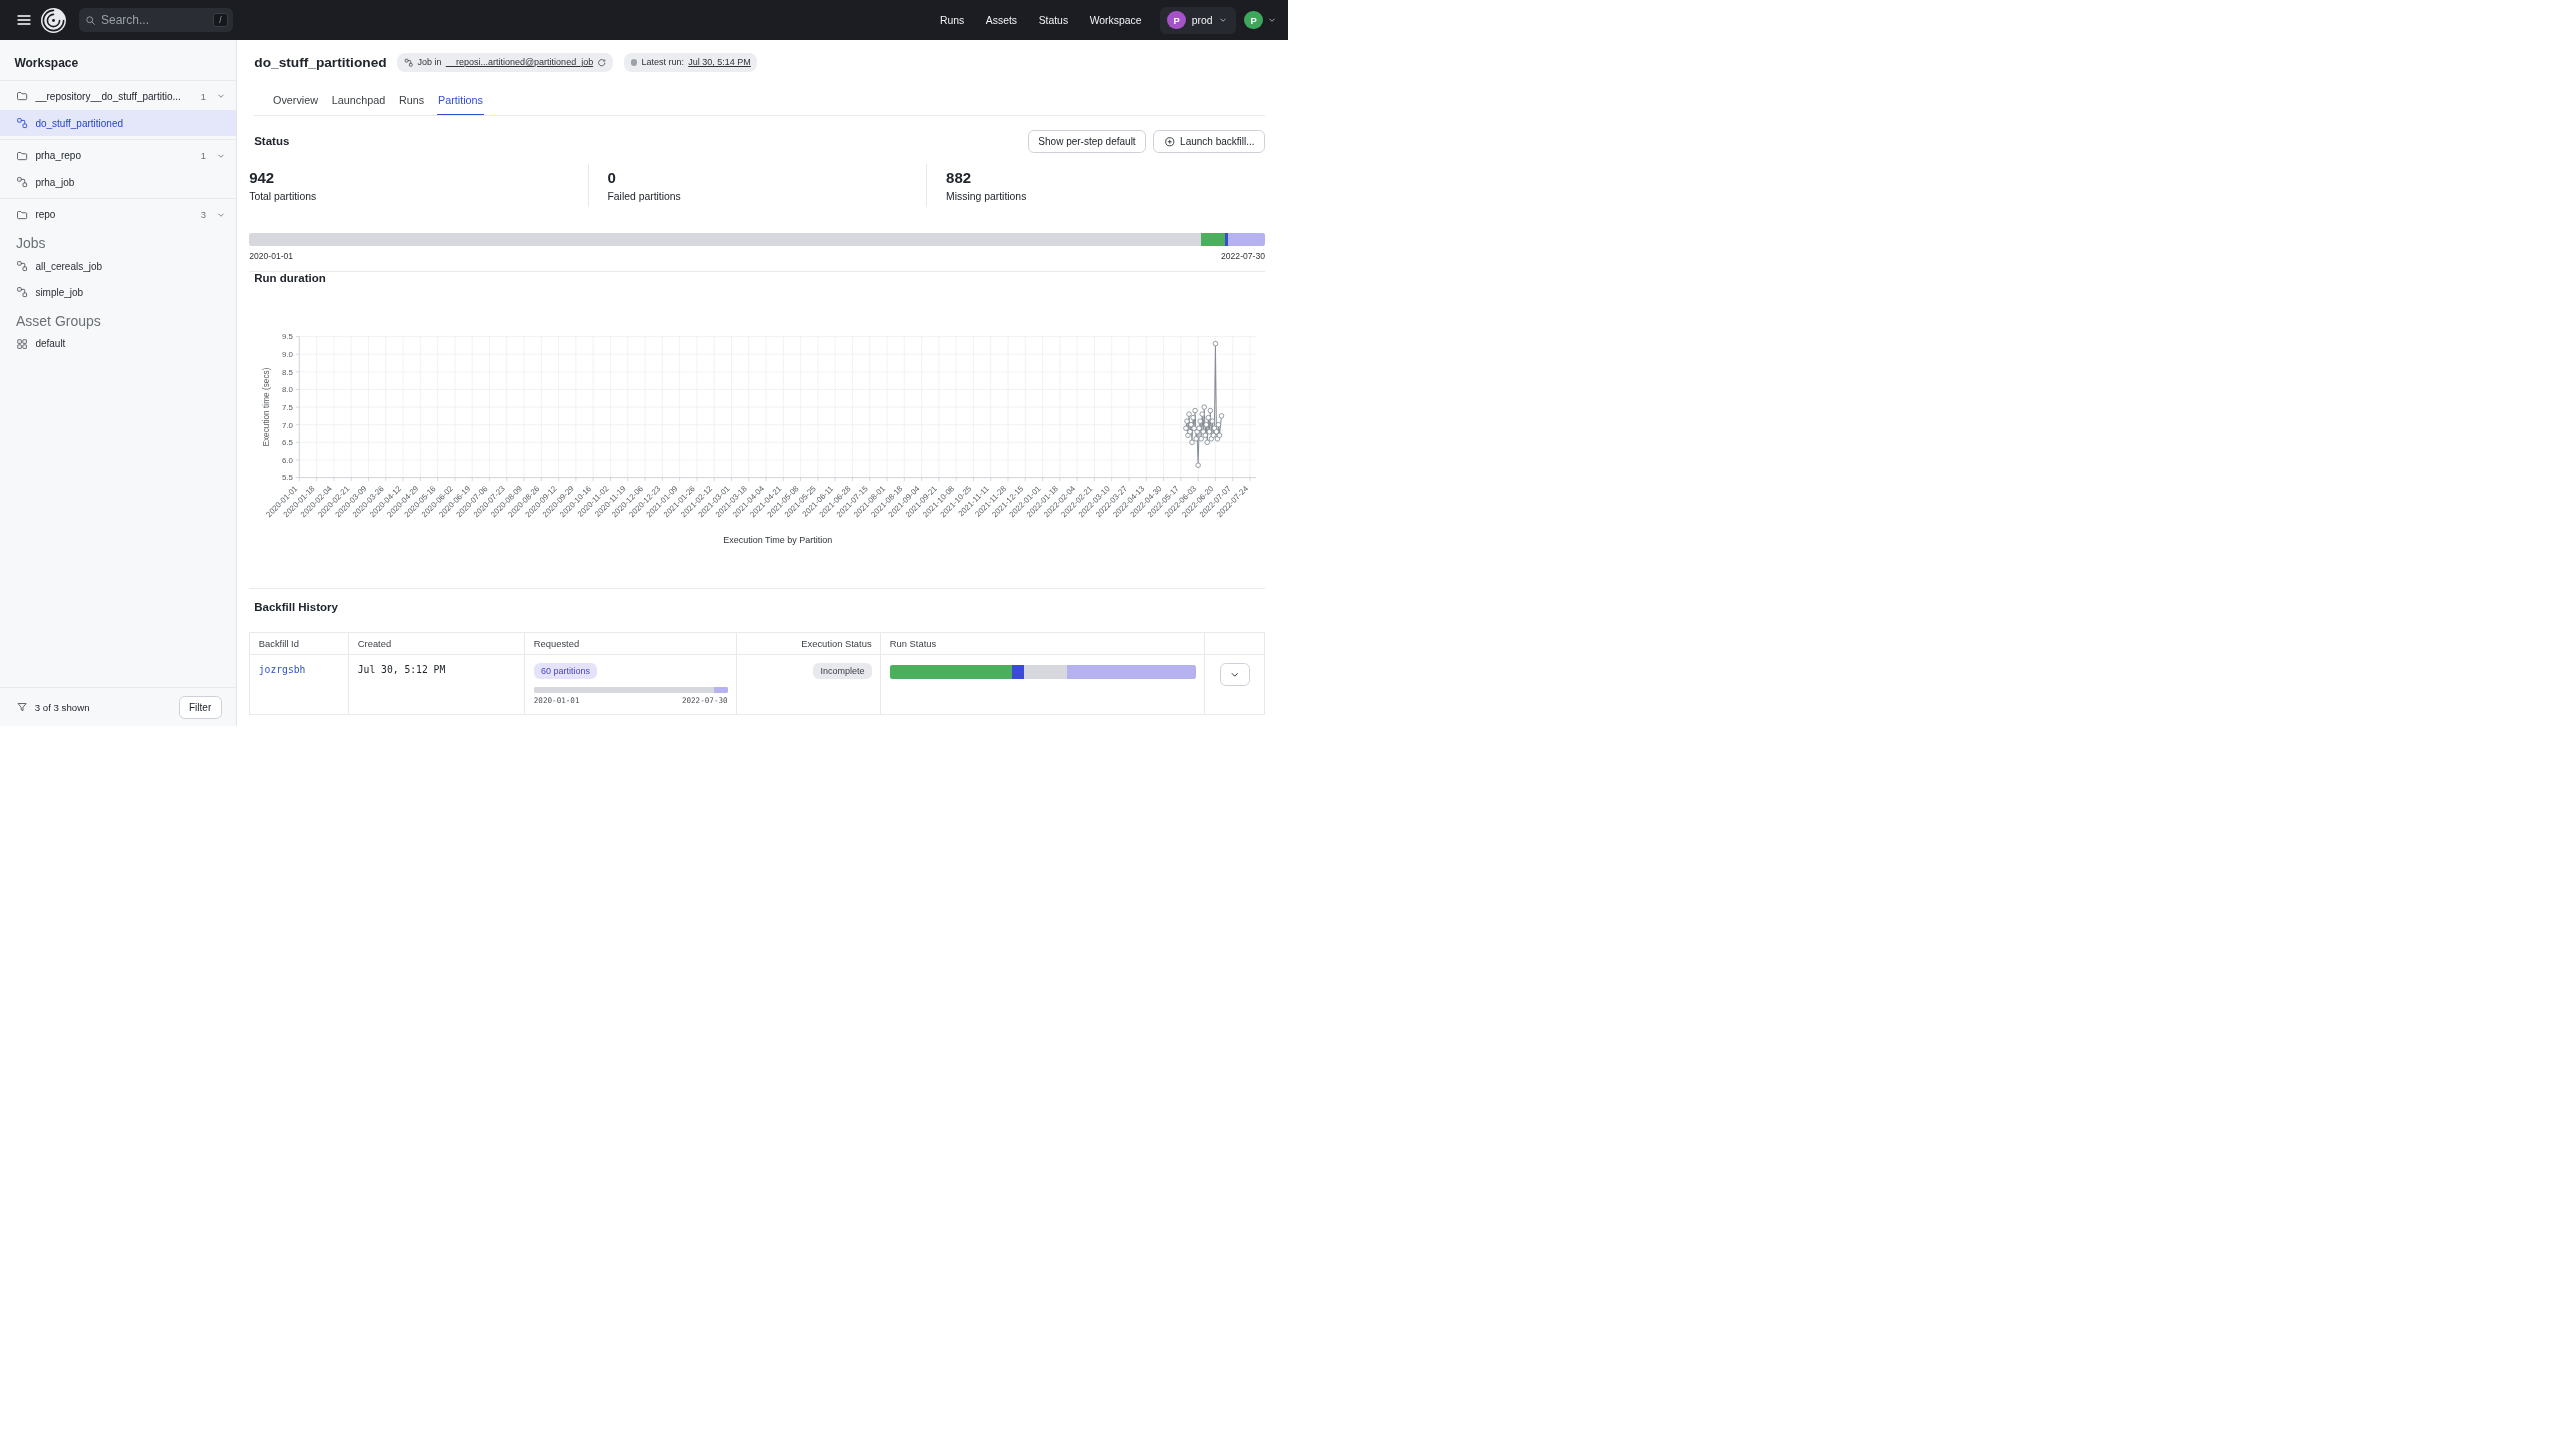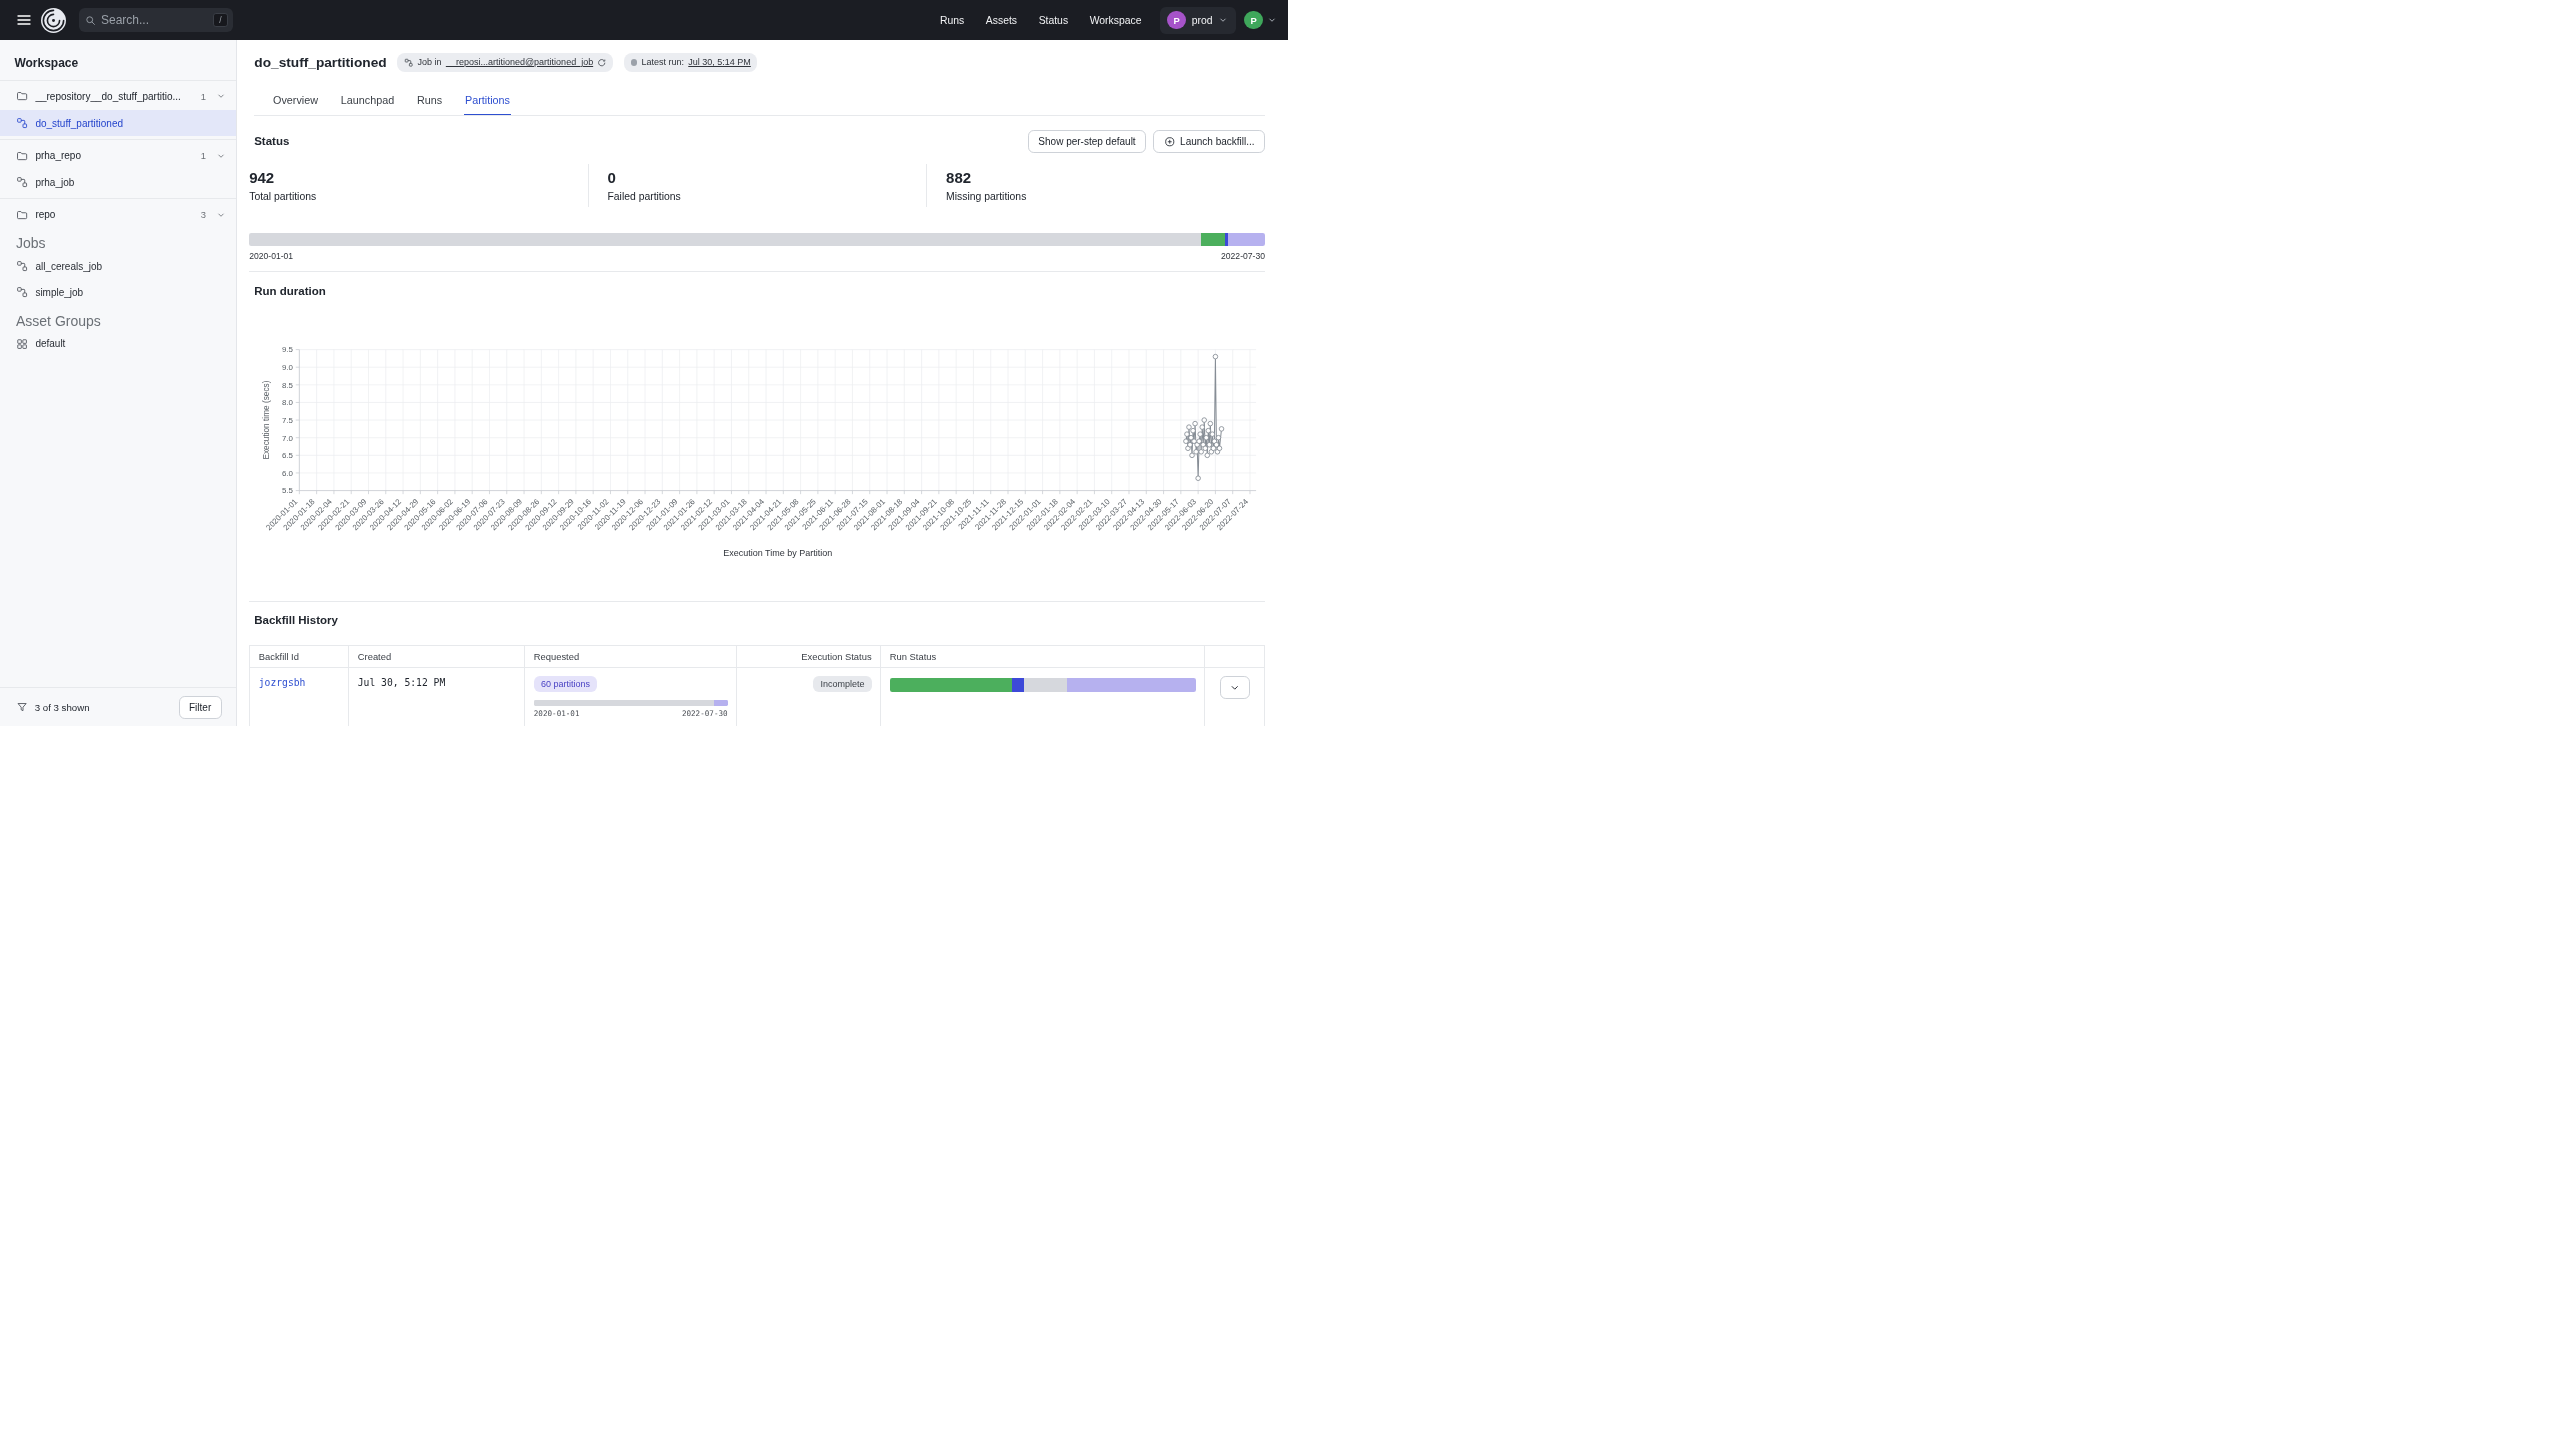--- a/index.html
+++ b/index.html
@@ -55,41 +55,41 @@
 
   
   .main { flex:1; overflow:hidden; background:#fff; }
   .page-header { padding:13px 23px 0 17.3px; }
   .title-row { display:flex; align-items:center; gap:10.8px; }
   .page-title { font-size:13.7px; font-weight:bold; }
   .tag-pill { background:#EBEDF1; border-radius:8px; height:18.7px; display:inline-flex; align-items:center; gap:4.3px; padding:0 6.5px; font-size:9px; color:#30343B; white-space:nowrap; }
   .tag-pill svg { width:9.4px; height:9.4px; color:#3A3F46; }
   .tag-link { text-decoration:underline; cursor:pointer; }
   .run-dot { width:6.5px; height:6.5px; border-radius:50%; background:#9BA1A9; flex:none; }
-  .tabs { display:flex; gap:20px; padding-left:17.3px; margin-top:16px; border-bottom:0.7px solid #E7E9EC; }
+  .tabs { display:flex; gap:11px; padding-left:17.3px; margin-top:16px; border-bottom:0.7px solid #E7E9EC; }
   .tab { font-size:10.8px; padding:6.5px 1.4px 8px 1.4px; cursor:pointer; color:#3A3F46; border-bottom:1.4px solid transparent; margin-bottom:-0.7px; }
   .tab.active { color:#2E4FD0; border-bottom-color:#2E4FD0; }
 
   .section { padding:0 23px 0 12.2px; }
   .section-title { font-size:11.5px; font-weight:bold; color:#21262E; margin-left:5px; }
   .status-head { display:flex; align-items:center; margin-top:14.4px; }
   .status-head .section-title { flex:1; }
   .btn-row { display:flex; gap:7.2px; }
   .stats { display:grid; grid-template-columns:1fr 1fr 1fr; margin-top:11.5px; }
   .stat { padding:4.3px 0 5.8px 0; }
   .stat + .stat { border-left:0.7px solid #E7E9EC; padding-left:18.7px; }
   .stat-value { font-size:15px; font-weight:bold; }
   .stat-label { font-size:10.4px; margin-top:5px; }
   .partition-bar { display:flex; height:13px; border-radius:2.2px; overflow:hidden; margin-top:26px; }
   .bar-seg { height:100%; }
   .bar-dates { display:flex; justify-content:space-between; font-size:8.6px; color:#30343B; margin-top:5px; }
   .divider { border-top:0.7px solid #E7E9EC; }
   .div-1 { margin-top:10px; }
   .div-2 { margin-top:39px; }
-  .rd-title { margin-top:13px; }
+  .rd-title { }
   .chart-wrap { margin-top:20px; }
   svg.chart { display:block; overflow:visible; font-family:"Liberation Sans", sans-serif; }
   .bh-title { margin-top:11.5px; }
 
   .backfill-table { width:100%; border-collapse:collapse; table-layout:fixed; margin-top:18.7px; }
   .backfill-table th { border:0.7px solid #E7E9EC; font-weight:normal; text-align:left; font-size:9.4px; color:#3A3F46; padding:5px 8.6px; white-space:nowrap; }
   .backfill-table td { border:0.7px solid #E7E9EC; vertical-align:top; padding:8.6px; }
   .backfill-table .right { text-align:right; }
   .backfill-table .center { text-align:center; }
   .bf-link { color:#2E4FD0; font-size:9.7px; cursor:pointer; }

